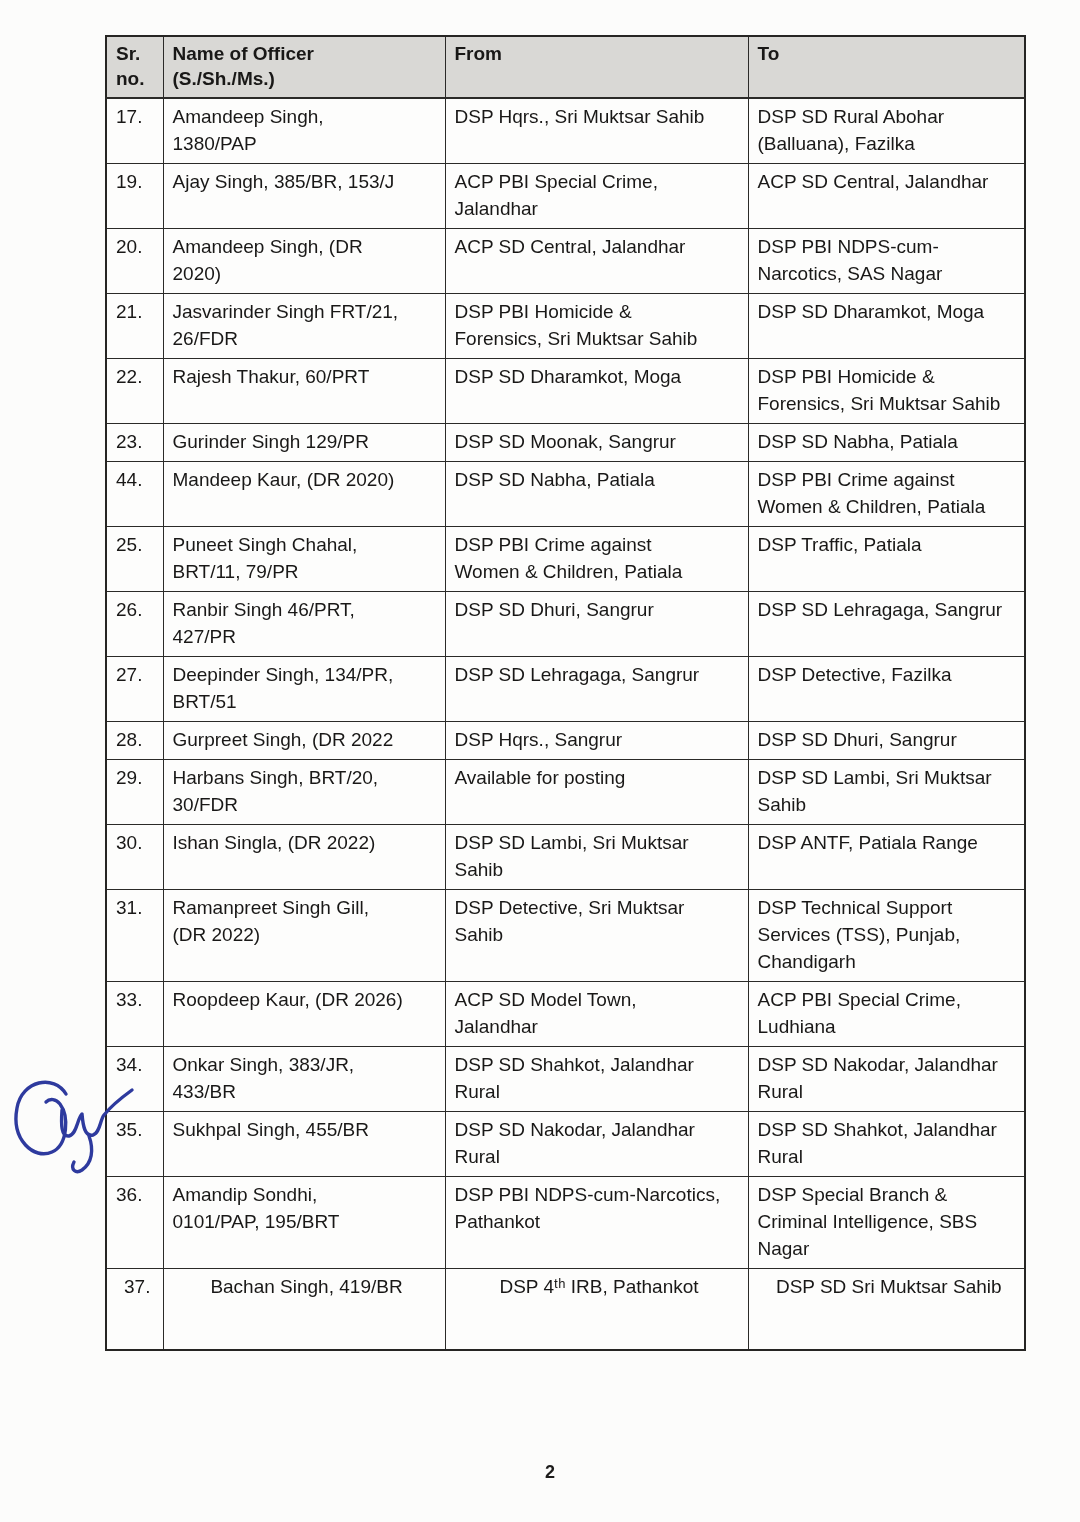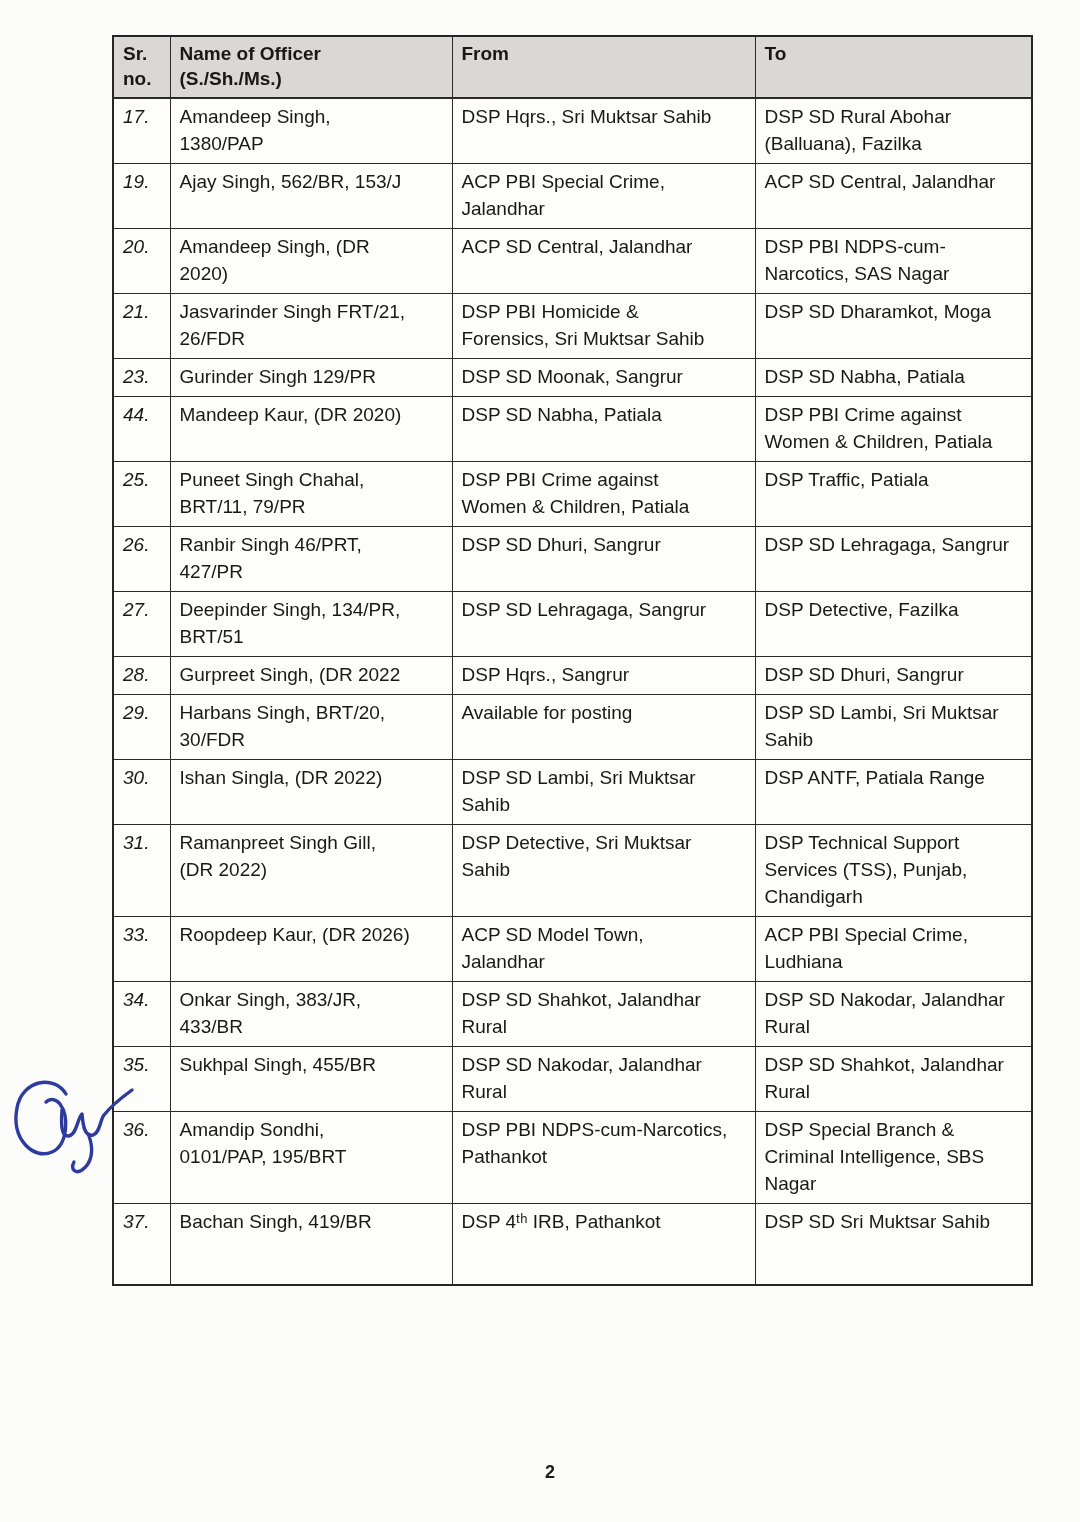--- a/index.html
+++ b/index.html
@@ -9,21 +9,21 @@
   }
   .page {
     position: relative;
     width: 1080px;
     height: 1522px;
     background: #fcfcfb;
     overflow: hidden;
   }
   table.transfer-table {
     position: absolute;
-    left: 112px;
+    left: 105px;
     top: 35px;
     width: 919px;
     border-collapse: collapse;
     table-layout: fixed;
     background: #fdfdfc;
   }
   table.transfer-table th,
   table.transfer-table td {
     border: 1.6px solid #2b2a28;
     vertical-align: top;
@@ -36,22 +36,22 @@
     overflow: hidden;
   }
   table.transfer-table th {
     background: #d9d8d5;
     font-weight: bold;
     line-height: 25px;
     height: 48px;
     border-bottom-width: 2px;
   }
   table.transfer-table { border: 2px solid #262523; }
-  td.sr-cell { padding-left: 10px; font-style: italic; }
-  tr.last-row td { height: 70px; }
+  td.sr-cell { padding-left: 10px; }
+  tr.last-row td { height: 70px; text-align: center; }
   .page-number {
     position: absolute;
     left: 105px;
     top: 1462px;
     width: 890px;
     text-align: center;
     font-size: 18px;
     font-weight: bold;
     color: #1c1b1a;
   }
@@ -90,40 +90,47 @@
       <tr>
         <td class="sr-cell">17.</td>
         <td>Amandeep Singh,
 1380/PAP</td>
         <td>DSP Hqrs., Sri Muktsar Sahib</td>
         <td>DSP SD Rural Abohar
 (Balluana), Fazilka</td>
       </tr>
       <tr>
         <td class="sr-cell">19.</td>
-        <td>Ajay Singh, 562/BR, 153/J</td>
+        <td>Ajay Singh, 385/BR, 153/J</td>
         <td>ACP PBI Special Crime,
 Jalandhar</td>
         <td>ACP SD Central, Jalandhar</td>
       </tr>
       <tr>
         <td class="sr-cell">20.</td>
         <td>Amandeep Singh, (DR
 2020)</td>
         <td>ACP SD Central, Jalandhar</td>
         <td>DSP PBI NDPS-cum-
 Narcotics, SAS Nagar</td>
       </tr>
       <tr>
         <td class="sr-cell">21.</td>
         <td>Jasvarinder Singh FRT/21,
 26/FDR</td>
         <td>DSP PBI Homicide &amp;
 Forensics, Sri Muktsar Sahib</td>
         <td>DSP SD Dharamkot, Moga</td>
+      </tr>
+      <tr>
+        <td class="sr-cell">22.</td>
+        <td>Rajesh Thakur, 60/PRT</td>
+        <td>DSP SD Dharamkot, Moga</td>
+        <td>DSP PBI Homicide &amp;
+Forensics, Sri Muktsar Sahib</td>
       </tr>
       <tr>
         <td class="sr-cell">23.</td>
         <td>Gurinder Singh 129/PR</td>
         <td>DSP SD Moonak, Sangrur</td>
         <td>DSP SD Nabha, Patiala</td>
       </tr>
       <tr>
         <td class="sr-cell">44.</td>
         <td>Mandeep Kaur, (DR 2020)</td>

